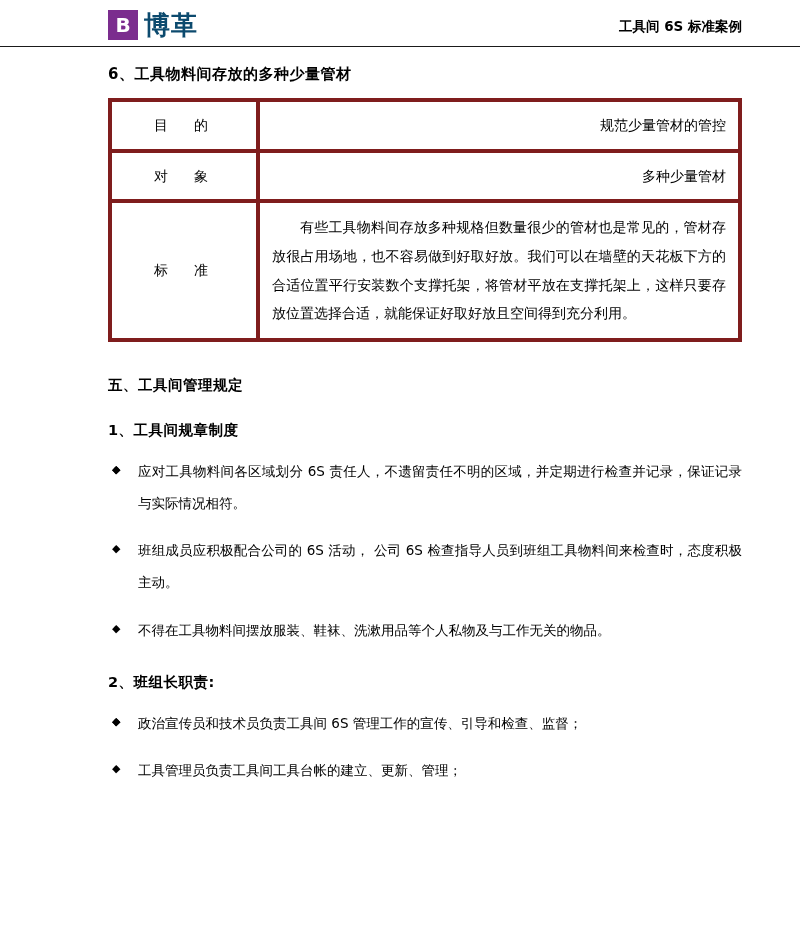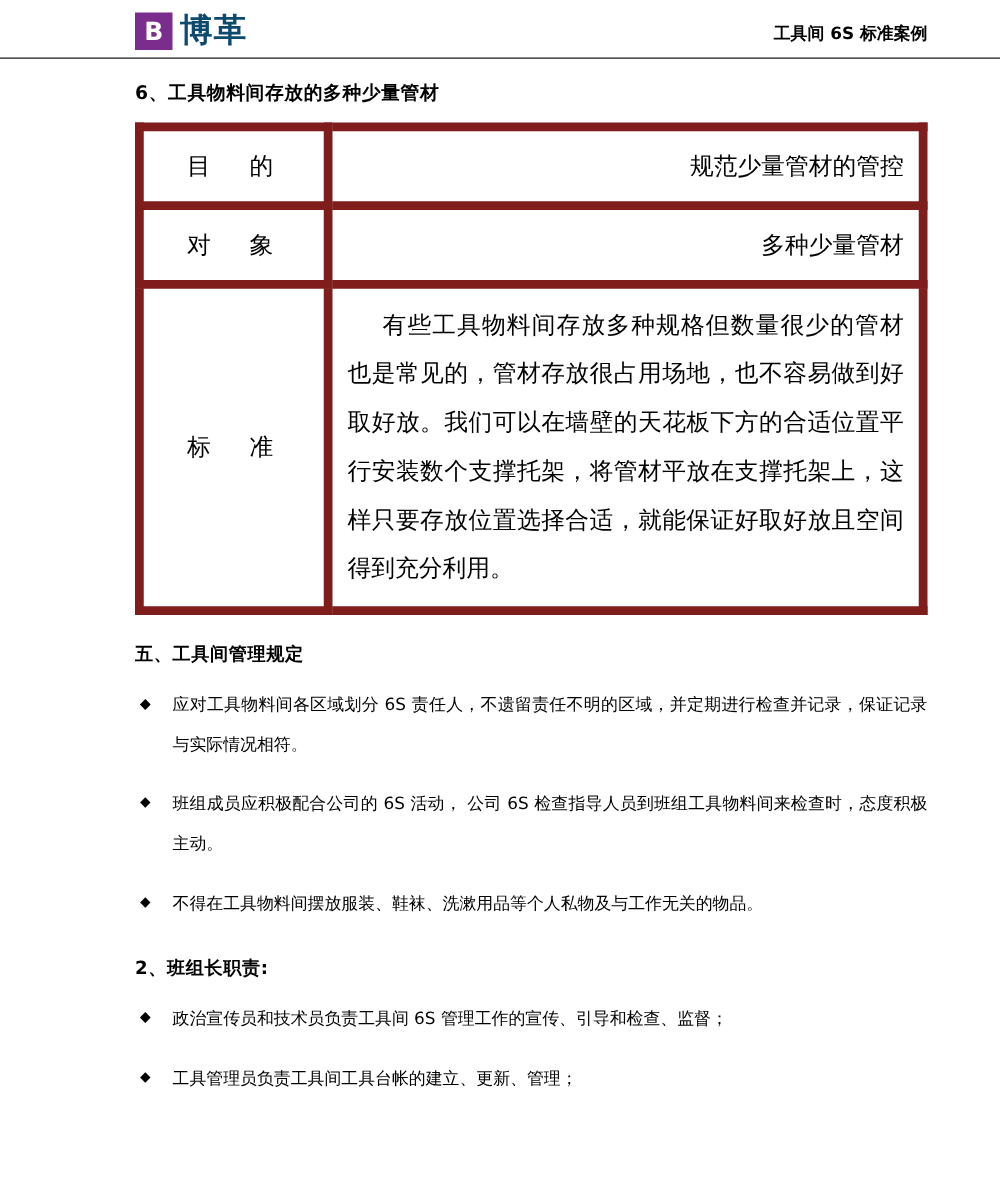--- a/index.html
+++ b/index.html
@@ -71,41 +71,41 @@
 
   .section-heading {
     font-size: 15px;
     font-weight: bold;
     margin: 18px 0 0 0;
     letter-spacing: 0.5px;
   }
   .section-heading-2 {
     font-size: 14.5px;
     font-weight: bold;
-    margin: 22px 0 0 0;
+    margin: 34px 0 0 0;
     letter-spacing: 0.5px;
   }
   .sub-heading {
     font-size: 14.5px;
     font-weight: bold;
     margin: 26px 0 0 0;
     letter-spacing: 0.5px;
   }
 
   
   table.spec-table {
     border-collapse: collapse;
     width: 100%;
     margin-top: 14px;
     table-layout: fixed;
   }
   table.spec-table td {
-    border: 7px solid #7f1d1d;
+    border: 4px solid #7f1d1d;
     padding: 10px 12px;
-    font-size: 19px;
+    font-size: 14px;
     vertical-align: middle;
     line-height: 1.9;
   }
   td.label-cell {
     width: 120px;
     text-align: center;
     letter-spacing: 6px;
     padding-left: 18px;
     padding-right: 12px;
   }
@@ -177,20 +177,21 @@
         </tr>
         <tr>
           <td class="label-cell">标　准</td>
           <td class="value-cell indent">有些工具物料间存放多种规格但数量很少的管材也是常见的，管材存放很占用场地，也不容易做到好取好放。我们可以在墙壁的天花板下方的合适位置平行安装数个支撑托架，将管材平放在支撑托架上，这样只要存放位置选择合适，就能保证好取好放且空间得到充分利用。</td>
         </tr>
       </tbody>
     </table>
 
     <div class="section-heading-2">五、工具间管理规定</div>
 
+    <div class="sub-heading">1、工具间规章制度</div>
 
     <ul class="bullets">
       <li>
         <span class="bullet-marker">◆</span>
       </li>
       <li>
         <span class="bullet-marker">◆</span>
         <span>应对工具物料间各区域划分 6S 责任人，不遗留责任不明的区域，并定期进行检查并记录，保证记录与实际情况相符。</span>
       </li>
       <li>

